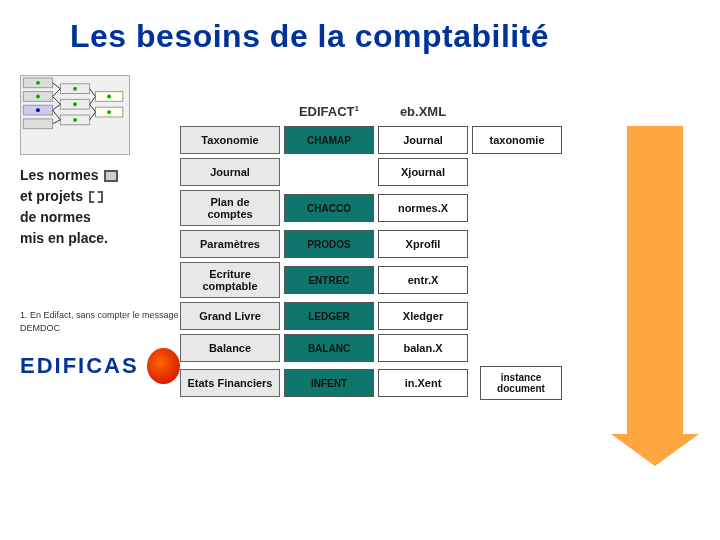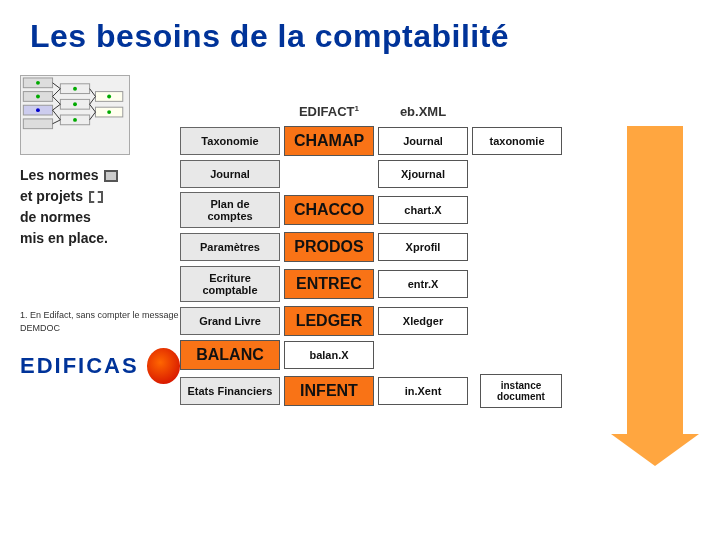--- a/index.html
+++ b/index.html
@@ -11,20 +11,21 @@
       overflow: hidden;
       position: relative;
     }
 
     .title {
       font-size: 32px;
       font-weight: bold;
       color: #003399;
       padding: 18px 30px 10px 30px;
       letter-spacing: 0.5px;
+      margin-left: 40px;
     }
 
     .main-layout {
       display: flex;
       flex-direction: row;
       padding: 0 20px;
       gap: 0;
     }
 
     .left-panel {
@@ -141,24 +142,24 @@
     }
 
     .cell.label {
       background: #e8e8e8;
       border-color: #666;
       font-size: 11px;
       color: #111;
     }
 
     .cell.edifact-cell {
-      background: #f97316;
+      background: #0f766e;
       border-color: #555;
       color: #111;
-      font-size: 16px;
+      font-size: 10px;
     }
 
     .cell.ebxml-cell {
       background: #fff;
       border-color: #555;
       color: #111;
       font-size: 11px;
     }
 
     .cell.xbrl-cell {
@@ -305,21 +306,21 @@
         <div class="table-row">
           <div class="cell label">Journal</div>
           <div class="cell empty"></div>
           <div class="cell ebxml-cell">Xjournal</div>
           <div class="cell empty"></div>
         </div>
 
         <div class="table-row">
           <div class="cell label">Plan de comptes</div>
           <div class="cell edifact-cell">CHACCO</div>
-          <div class="cell ebxml-cell">chart.X</div>
+          <div class="cell ebxml-cell">normes.X</div>
           <div class="cell empty"></div>
         </div>
 
         <div class="table-row">
           <div class="cell label">Paramètres</div>
           <div class="cell edifact-cell">PRODOS</div>
           <div class="cell ebxml-cell">Xprofil</div>
           <div class="cell empty"></div>
         </div>
 
@@ -331,20 +332,21 @@
         </div>
 
         <div class="table-row">
           <div class="cell label">Grand Livre</div>
           <div class="cell edifact-cell">LEDGER</div>
           <div class="cell ebxml-cell">Xledger</div>
           <div class="cell empty"></div>
         </div>
 
         <div class="table-row">
+          <div class="cell label">Balance</div>
           <div class="cell edifact-cell">BALANC</div>
           <div class="cell ebxml-cell">balan.X</div>
           <div class="cell empty"></div>
         </div>
 
         <div class="table-row">
           <div class="cell label">Etats Financiers</div>
           <div class="cell edifact-cell">INFENT</div>
           <div class="cell ebxml-cell">in.Xent</div>
           <div class="cell xbrl-cell" style="background:rgba(255,255,255,0.7); font-size:10px;margin-left:8px;">instance document</div>

